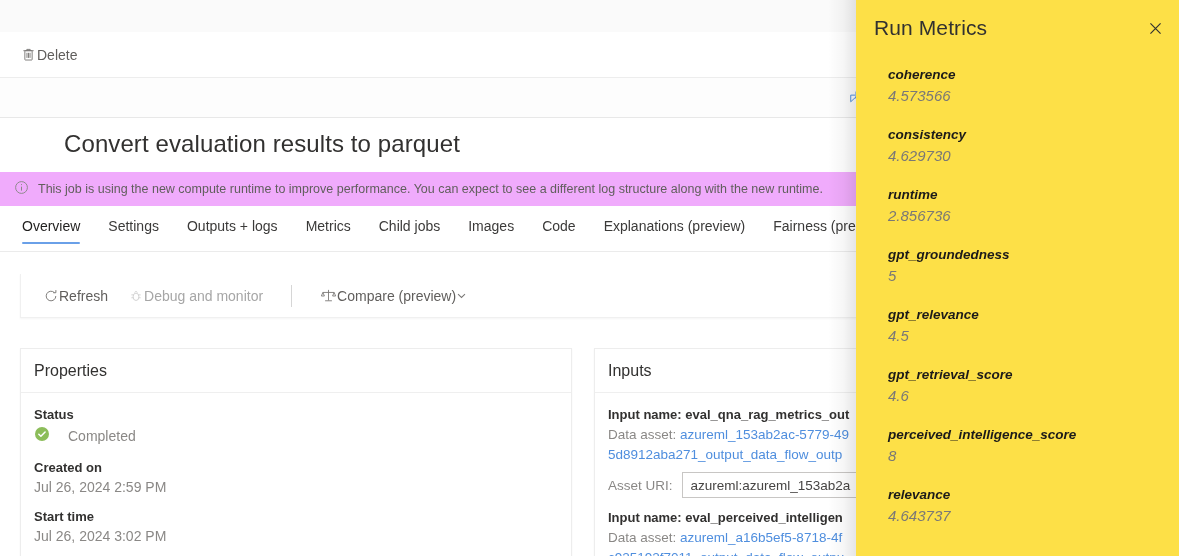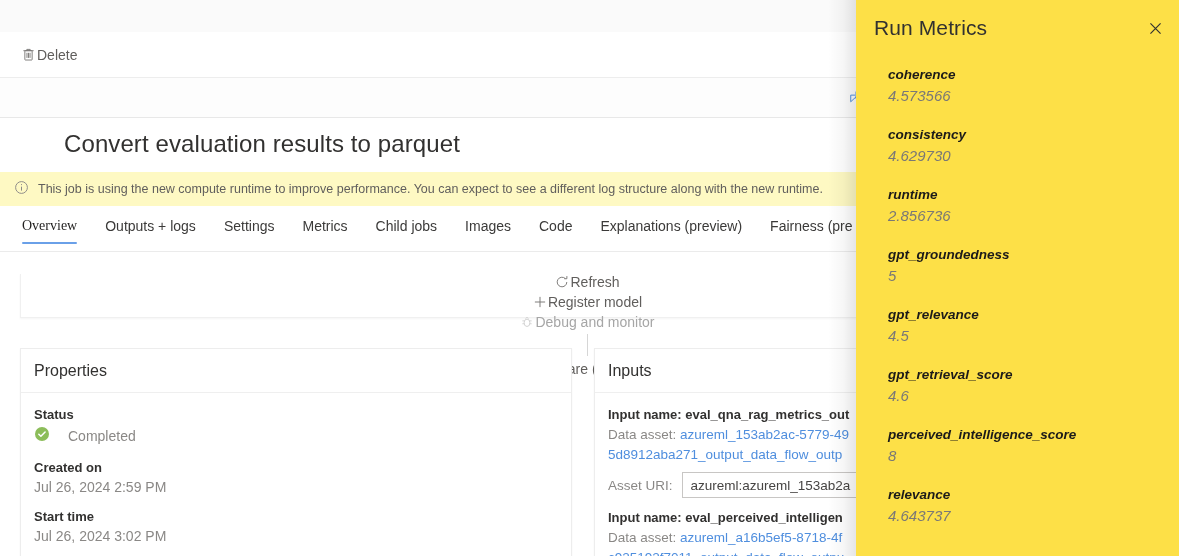--- a/index.html
+++ b/index.html
@@ -39,44 +39,44 @@
   }
   .share-btn { display:flex; align-items:center; gap:7px; font-size:14px; color:#605e5c; }
 
   .page-title {
     position:absolute; left:22px; top:130px;
     font-size:24px; color:#323130; letter-spacing:.1px; white-space:nowrap;margin-left:42px;
   }
 
   .info-banner {
     position:absolute; left:0; top:172px; width:1179px; height:34px;
-    background:#fef9c3; display:flex; align-items:center; padding-left:14px; gap:9px;
+    background:#f0abfc; display:flex; align-items:center; padding-left:14px; gap:9px;
   }
   .info-banner .txt { font-size:12.5px; color:#605e5c; white-space:nowrap; }
 
   .tabs {
     position:absolute; left:0; top:210px; width:1179px; height:42px;
     border-bottom:1px solid #ebebeb; display:flex; align-items:flex-start; padding-left:22px; gap:0;
   }
   .tab {
     position:relative; font-size:14px; color:#3b3a39;
     padding:8px 14px 12px 14px; white-space:nowrap; cursor:default;
   }
-  .tab:first-child { padding-left:0;font-family:Liberation Serif, serif; }
+  .tab:first-child { padding-left:0; }
   .tab.active { color:#201f1e; }
   .tab.active::after {
     content:""; position:absolute; left:0; right:14px; bottom:2px;
     height:2px; background:#6aa0e8; border-radius:1px;
   }
 
   .cmdbar2 {
     position:absolute; left:20px; top:274px; width:1120px; height:44px;
     background:#ffffff; border:1px solid #f0f0f0; border-top:none;
     box-shadow:0 1px 2px rgba(0,0,0,.045);
-    display:flex; align-items:center; padding-left:14px; gap:4px;flex-direction:column;
+    display:flex; align-items:center; padding-left:14px; gap:4px;
   }
   .cmd-sep { width:1px; height:22px; background:#d6d6d6; margin:0 16px; flex:none; }
 
   
   .card {
     position:absolute; background:#ffffff;
     border:1px solid #ededed; box-shadow:0 1px 2px rgba(0,0,0,.04);
   }
   .card-head {
     height:44px; border-bottom:1px solid #efefef;
@@ -172,49 +172,41 @@
           <circle cx="8" cy="8" r="6.3"></circle>
           <path d="M8 7.1v4.2" stroke-width="1.1"></path>
           <circle cx="8" cy="4.9" r="0.62" fill="#8a8886" stroke="none"></circle>
         </svg>
       </span>
       <span class="txt">This job is using the new compute runtime to improve performance. You can expect to see a different log structure along with the new runtime.</span>
     </div>
 
     <div class="tabs">
       <div class="tab active"><span>Overview</span></div>
+      <div class="tab"><span>Settings</span></div>
       <div class="tab"><span>Outputs + logs</span></div>
-      <div class="tab"><span>Settings</span></div>
       <div class="tab"><span>Metrics</span></div>
       <div class="tab"><span>Child jobs</span></div>
       <div class="tab"><span>Images</span></div>
       <div class="tab"><span>Code</span></div>
       <div class="tab"><span>Explanations (preview)</span></div>
       <div class="tab"><span>Fairness (pre</span></div>
     </div>
 
     <div class="cmdbar2">
       <div class="cmd-item enabled">
         <span>
           <svg width="16" height="16" viewBox="0 0 20 20" fill="none" stroke="#7a7876" stroke-width="1.2">
             <path d="M16 10a6 6 0 1 1-1.9-4.35"></path>
             <path d="M16.1 2.6v3.3h-3.3"></path>
           </svg>
         </span>
         <span>Refresh</span>
       </div>
 
-      <div class="cmd-item enabled">
-        <span>
-          <svg width="16" height="16" viewBox="0 0 20 20" stroke="#7a7876" stroke-width="1.2">
-            <path d="M10 3.6v12.8M3.6 10h12.8"></path>
-          </svg>
-        </span>
-        <span>Register model</span>
-      </div>
 
       <div class="cmd-item">
         <span>
           <svg width="16" height="16" viewBox="0 0 20 20" fill="none" stroke="#cfcfcf" stroke-width="1.15">
             <ellipse cx="10" cy="11" rx="3.6" ry="4.6"></ellipse>
             <path d="M8.2 5.6a2 2 0 0 1 3.6 0"></path>
             <path d="M6.4 8.6H4.2M6.4 12.2H4.2M13.6 8.6h2.2M13.6 12.2h2.2"></path>
           </svg>
         </span>
         <span>Debug and monitor</span>

